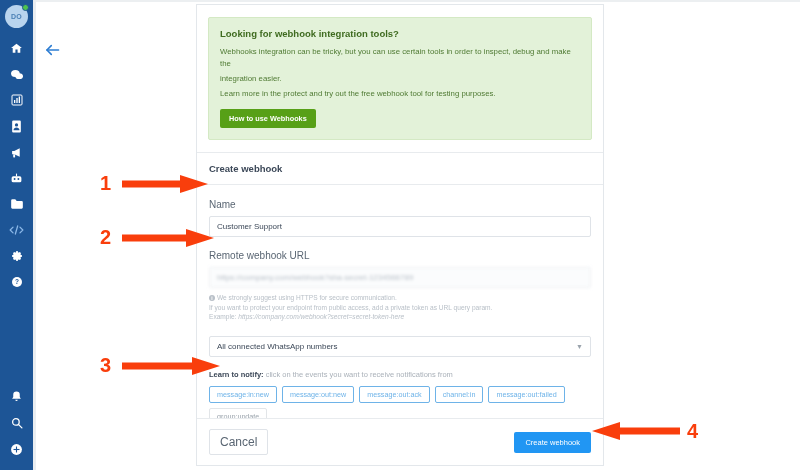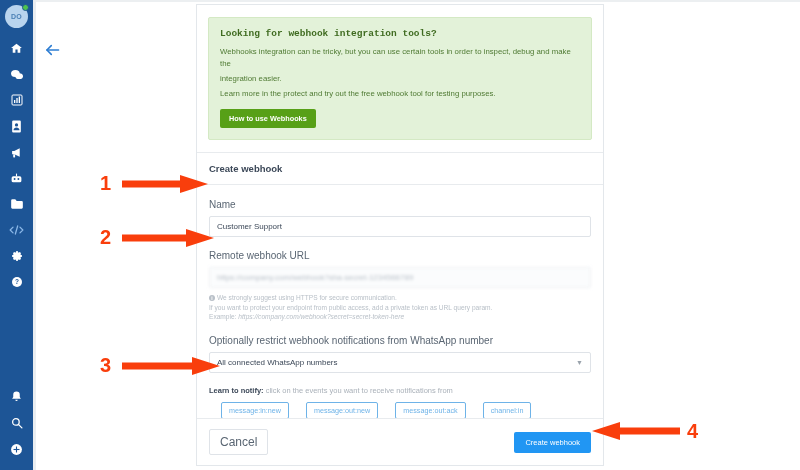--- a/index.html
+++ b/index.html
@@ -86,21 +86,20 @@
     margin: 12px 11px 0 11px;
     background: #e3f2d9;
     border: 1px solid #d4e9c4;
     border-radius: 2px;
     padding: 10px 11px 11px 11px;
     box-sizing: border-box;
   }
   .promo-title {
     font-size: 9.5px; font-weight: bold; color: #3f6b20;
     margin: 0 0 7px 0;
-    font-family: Liberation Mono, monospace;
   }
   .promo-text {
     font-size: 7.8px; color: #4f7a33; line-height: 12px;
     margin: 0 0 3px 0;
   }
   .promo-text.last { margin-bottom: 9px; }
   .promo-buttons { display: flex; gap: 7px; }
   .btn-green {
     background: #57a017;
     color: #ffffff;
@@ -174,21 +173,20 @@
   }
   .events-label b { color: #3c4858; }
   .events-label span.hint { color: #aab1b9; }
   .tags { display: flex; flex-wrap: wrap; gap: 5px; }
   .tag {
     border: 1px solid #6eb3e8; border-radius: 2px;
     color: #6eb3e8; background: #ffffff;
     font-size: 7.2px; padding: 4px 7px;
     cursor: pointer; line-height: 1;
     font-family: "Liberation Sans", sans-serif;
-    margin-left: 12px;
   }
   .tag.muted { border-color: #e2e5e8; color: #9aa3ac; }
 
   
   .card-footer {
     position: absolute; left: 0; right: 0; bottom: 0;
     border-top: 1px solid #e8ebee;
     padding: 10px 12px;
     display: flex; align-items: center; justify-content: space-between;
     box-sizing: border-box;
@@ -393,21 +391,20 @@
             <span class="info-dot">i</span><span>We strongly suggest using HTTPS for secure communication.</span>
           </div>
           <div>If you want to protect your endpoint from public access, add a private token as URL query param.</div>
           <div>
             <span>Example: </span><span class="ex">https://company.com/webhook?secret=secret-token-here</span>
           </div>
         </div>
       </div>
 
       <div class="field-block">
-        <div class="field-label">Optionally restrict webhook notifications from WhatsApp number</div>
         <div class="select-wrap">
           <input class="input" type="text" readonly="" value="All connected WhatsApp numbers" style="">
           <span class="select-caret">▼</span>
         </div>
       </div>
 
       <div>
         <div class="events-label">
           <b>Learn to notify:</b><span class="hint"> click on the events you want to receive notifications from</span>
         </div>

